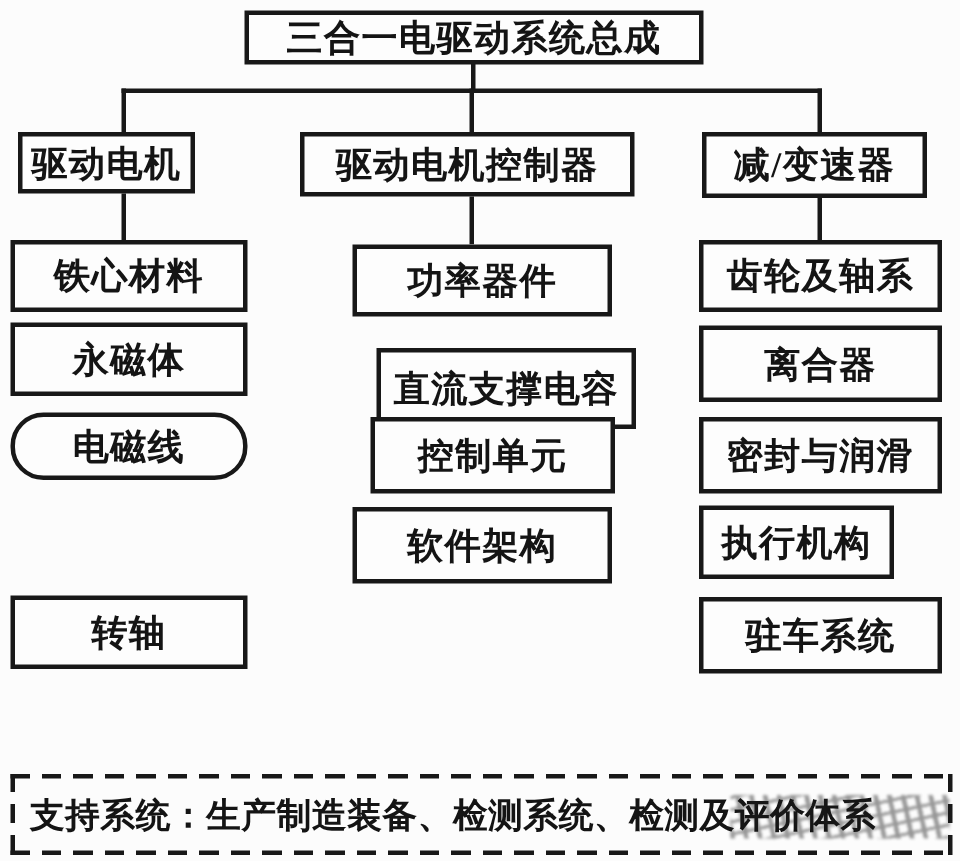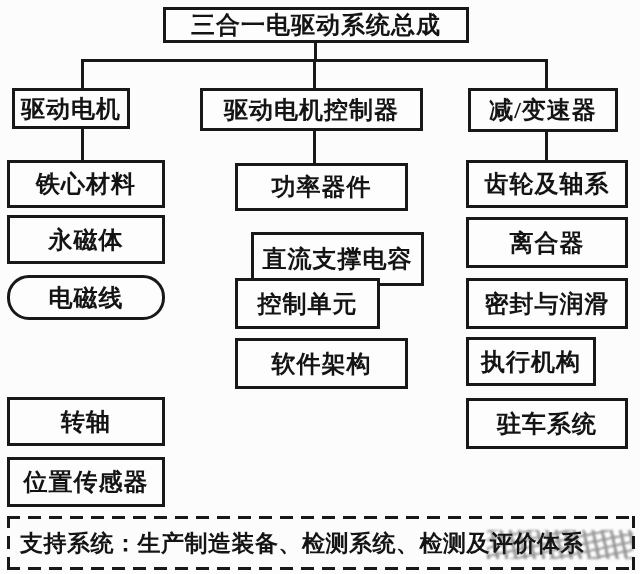--- a/index.html
+++ b/index.html
@@ -68,25 +68,24 @@
   <div class="line" style="left:545px;top:131px;width:3px;height:29px;"></div>
 
   <div class="box" style="left:12px;top:88px;width:118px;height:41px;">驱动电机</div>
   <div class="box" style="left:468px;top:88px;width:150px;height:44px;">减/变速器</div>
   <div class="box" style="left:200px;top:88px;width:223px;height:43px;">驱动电机控制器</div>
 
   <div class="box" style="left:7px;top:160px;width:158px;height:48px;">铁心材料</div>
   <div class="box" style="left:7px;top:215px;width:158px;height:49px;">永磁体</div>
   <div class="box" style="left:7px;top:275px;width:158px;height:45px;border-radius:22px;">电磁线</div>
   <div class="box" style="left:7px;top:397px;width:158px;height:49px;">转轴</div>
-  <div class="box" style="left:7px;top:457px;width:158px;height:50px;">位置传感器</div>
 
   <div class="box" style="left:235px;top:163px;width:173px;height:48px;">功率器件</div>
   <div class="box" style="left:235px;top:232px;width:173px;height:54px;margin-left:16px;">直流支撑电容</div>
-  <div class="box" style="left:235px;top:278px;width:145px;height:51px;text-align:center;">控制单元</div>
+  <div class="box" style="left:247px;top:278px;width:163px;height:51px;text-align:center;">控制单元</div>
   <div class="box" style="left:235px;top:338px;width:173px;height:51px;">软件架构</div>
 
   <div class="box" style="left:466px;top:160px;width:162px;height:48px;">齿轮及轴系</div>
   <div class="box" style="left:466px;top:217px;width:162px;height:51px;font-family:Liberation Serif, serif;">离合器</div>
   <div class="box" style="left:466px;top:278px;width:162px;height:51px;">密封与润滑</div>
   <div class="box" style="left:466px;top:337px;width:130px;height:49px;">执行机构</div>
   <div class="box" style="left:466px;top:398px;width:162px;height:51px;">驻车系统</div>
 
   <div class="dashed-box" style="left:7px;top:516px;width:628px;height:54px;">
     <span>支持系统：生产制造装备、检测系统、检测及评价体系</span>

